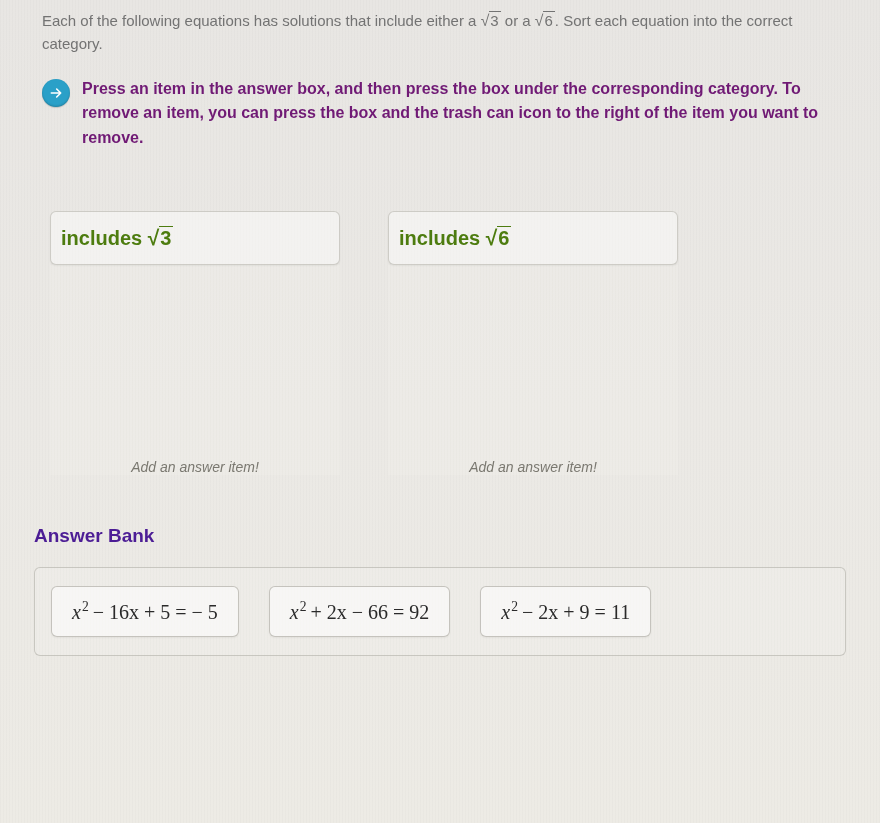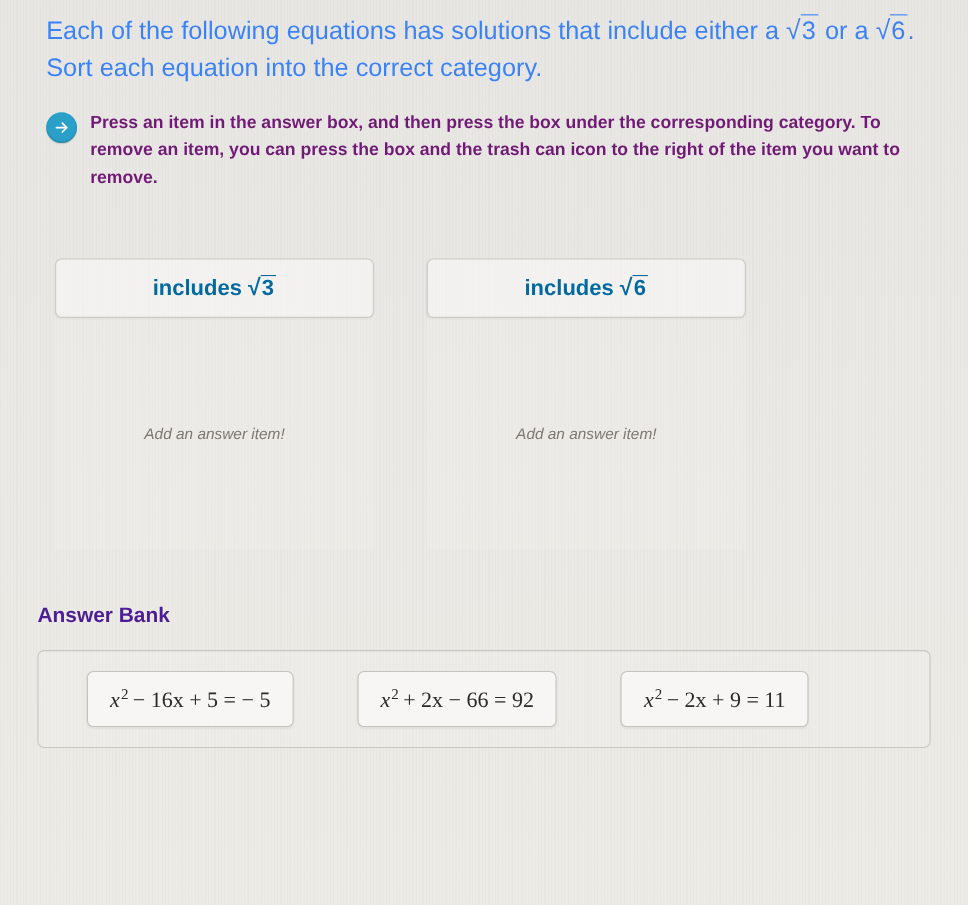--- a/index.html
+++ b/index.html
@@ -14,52 +14,52 @@
       overflow: hidden;
     }
     body::before {
       content: '';
       position: absolute;
       inset: 0;
       background-image: repeating-linear-gradient(90deg, rgba(0,0,0,0.015) 0px, rgba(0,0,0,0.015) 1px, transparent 1px, transparent 3px);
       pointer-events: none;
     }
     .content { position: relative; padding: 10px 42px 20px 42px; }
-    .intro { font-size: 23px; color: #3b82f6; line-height: 1.45; margin-bottom: 22px; }
+    .intro { font-size: 15px; color: #737373; line-height: 1.45; margin-bottom: 22px; }
     .sqrt { white-space: nowrap; }
     .sqrt .radical { font-size: 1.05em; }
     .sqrt .radicand { border-top: 1.6px solid currentColor; padding: 0 2px 0 1px; }
     .instruction-row { display: flex; align-items: flex-start; gap: 12px; margin-bottom: 60px; }
     .arrow-icon {
       width: 28px; height: 28px; border-radius: 50%;
       background: #2aa0c8;
       display: flex; align-items: center; justify-content: center;
       flex-shrink: 0; margin-top: 2px;
       box-shadow: inset 0 -1px 2px rgba(0,0,0,0.2), 0 1px 1px rgba(0,0,0,0.15);
     }
     .arrow-icon svg { width: 16px; height: 16px; }
     .instruction-text { font-size: 16px; font-weight: 600; color: #701a75; line-height: 1.55; }
     .categories { display: flex; gap: 48px; margin-bottom: 50px; padding-left: 8px; }
     .category { width: 290px; }
     .category-header {
       background: rgba(255,255,255,0.45);
       border: 1px solid rgba(180,178,170,0.6);
       border-radius: 6px;
       padding: 14px 10px;
-      text-align: center;
+      text-align: left;
       font-size: 20px;
       font-weight: 700;
-      color: #0369a1;
+      color: #4d7c0f;
       box-shadow: 0 1px 2px rgba(0,0,0,0.06);
       margin-bottom: 0;
     }
     .dropzone {
       height: 210px;
       display: flex;
-      align-items: center;
+      align-items: flex-end;
       justify-content: center;
       background: rgba(255,255,250,0.12);
     }
     .dropzone-placeholder {
       font-style: italic;
       font-size: 14px;
       color: #7a7870;
     }
     .answer-bank-label {
       font-size: 19px;
@@ -81,21 +81,20 @@
       background: rgba(255,255,255,0.55);
       border: 1px solid rgba(175,172,165,0.7);
       border-radius: 6px;
       padding: 12px 20px;
       font-size: 20px;
       font-weight: 500;
       color: #2a2a2a;
       box-shadow: 0 1px 2px rgba(0,0,0,0.05);
       cursor: pointer;
       font-family: 'Cambria Math', 'Times New Roman', serif;
-      margin-left: 28px;
     }
     .answer-item sup { font-size: 0.68em; vertical-align: super; position: relative; left: 1px; }
     .answer-item .var { font-style: italic; }
     .category-header .label-text { font-family: inherit; }
   </style>
 </head>
 <body>
 
 <div class="content">
   <p class="intro">

